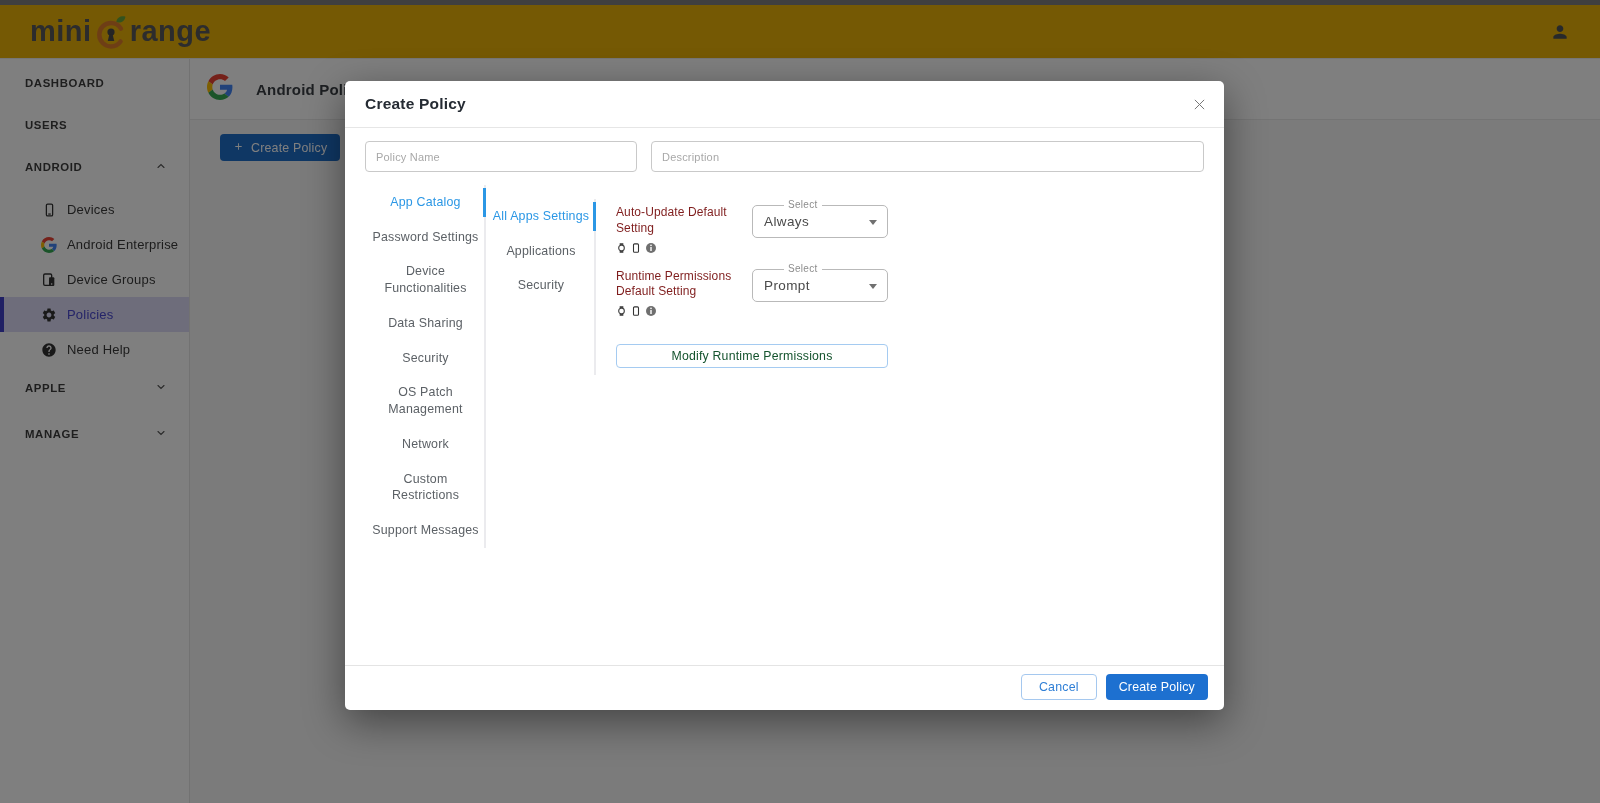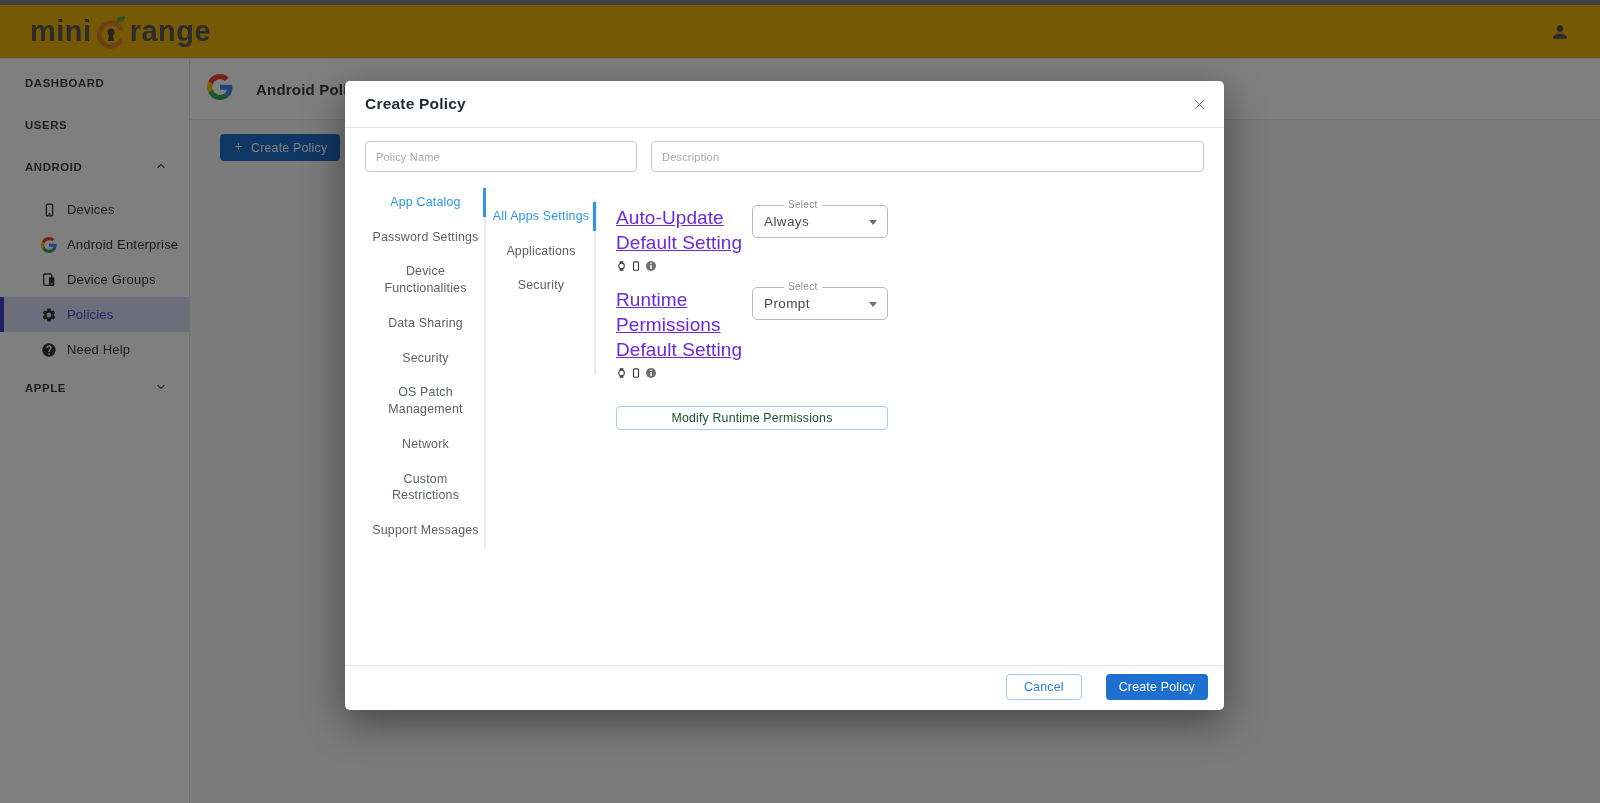--- a/index.html
+++ b/index.html
@@ -91,42 +91,42 @@
   }
   .tab.active { color:#2b97e5; }
   .tab.active::after {
     content:""; position:absolute; right:0; top:3px; bottom:3px; width:3px;
     background:#2b97e5; z-index:2;
   }
 
   .content { flex:1; padding:20px 0 0 20px; }
   .setting-row { display:flex; margin-bottom:11px; }
   .label-col { width:136px; flex:none; }
-  .setting-label { font-size:19px; color:#6d28d9; line-height:1.32; letter-spacing:0.1px;text-decoration:underline; }
+  .setting-label { font-size:12px; color:#7f1d1d; line-height:1.32; letter-spacing:0.1px; }
   .mini-icons { display:flex; gap:4px; align-items:center; margin-top:3px; }
   .selectbox {
     width:136px; height:33px; border:1px solid #b9b9b9; border-radius:5px;
     position:relative; background:#fff; cursor:pointer; flex:none;
   }
   .float-label {
     position:absolute; top:-7px; left:7px; font-size:10px; color:#8d8d8d;
     background:#fff; padding:0 4px; letter-spacing:0.3px;margin-left:24px;
   }
   .select-value { display:block; line-height:31px; padding-left:11px; font-size:13.5px; color:#4a4a4a; letter-spacing:0.4px; }
   .caret {
     position:absolute; right:10px; top:14px; width:0; height:0;
     border-left:4px solid transparent; border-right:4px solid transparent; border-top:5px solid #707070;
   }
   .btn-outline {
     width:272px; height:24px; border:1px solid #a5cbf1; border-radius:4px; background:#fff;
     color:#14532d; font-size:12.3px; margin-top:12px; cursor:pointer; font-family:inherit; letter-spacing:0.2px;
   }
   .modal-footer {
     flex:none; border-top:1px solid #e4e4e4; padding:8px 16px 10px;
-    display:flex; justify-content:flex-end; gap:24px; align-items:center;
+    display:flex; justify-content:flex-end; gap:9px; align-items:center;
   }
   .btn-cancel {
     height:26px; padding:0 17px; background:#fff; border:1px solid #a5c8ef; border-radius:4px;
     color:#2f7fd6; font-size:12.4px; cursor:pointer; font-family:inherit; letter-spacing:0.2px;
   }
   .btn-submit {
     height:26px; padding:0 13px; background:#1d70d0; border:none; border-radius:4px;
     color:#fff; font-size:12.4px; cursor:pointer; font-family:inherit; letter-spacing:0.2px;
   }
 </style>
@@ -224,20 +224,28 @@
       </div>
 
       <div class="side-section">
         <span>APPLE</span>
         <span>
           <svg width="12" height="12" viewBox="0 0 24 24">
               <path d="M6 9l6 6 6-6" fill="none" stroke="#555" stroke-width="2.2" stroke-linecap="round"></path>
             </svg>
         </span>
       </div>
+      <div class="side-section mt4">
+        <span>MANAGE</span>
+        <span>
+          <svg width="12" height="12" viewBox="0 0 24 24">
+              <path d="M6 9l6 6 6-6" fill="none" stroke="#555" stroke-width="2.2" stroke-linecap="round"></path>
+            </svg>
+        </span>
+      </div>
     </aside>
 
     <main class="main">
       <div class="page-head">
         <span>
           <svg width="26" height="26" viewBox="0 0 48 48">
             <path fill="#EA4335" d="M24 9.5c3.54 0 6.71 1.22 9.21 3.6l6.85-6.85C35.9 2.38 30.47 0 24 0 14.62 0 6.51 5.38 2.56 13.22l7.98 6.19C12.43 13.72 17.74 9.5 24 9.5z"></path>
             <path fill="#4285F4" d="M46.98 24.55c0-1.57-.15-3.09-.38-4.55H24v9.02h12.94c-.58 2.96-2.26 5.48-4.78 7.18l7.73 6c4.51-4.18 7.09-10.36 7.09-17.65z"></path>
             <path fill="#FBBC05" d="M10.53 28.59c-.48-1.45-.76-2.99-.76-4.59s.27-3.14.76-4.59l-7.98-6.19C.92 16.46 0 20.12 0 24c0 3.88.92 7.54 2.56 10.78l7.97-6.19z"></path>
             <path fill="#34A853" d="M24 48c6.48 0 11.93-2.13 15.89-5.81l-7.73-6c-2.15 1.45-4.92 2.3-8.16 2.3-6.26 0-11.57-4.22-13.47-9.91l-7.98 6.19C6.51 42.62 14.62 48 24 48z"></path>

